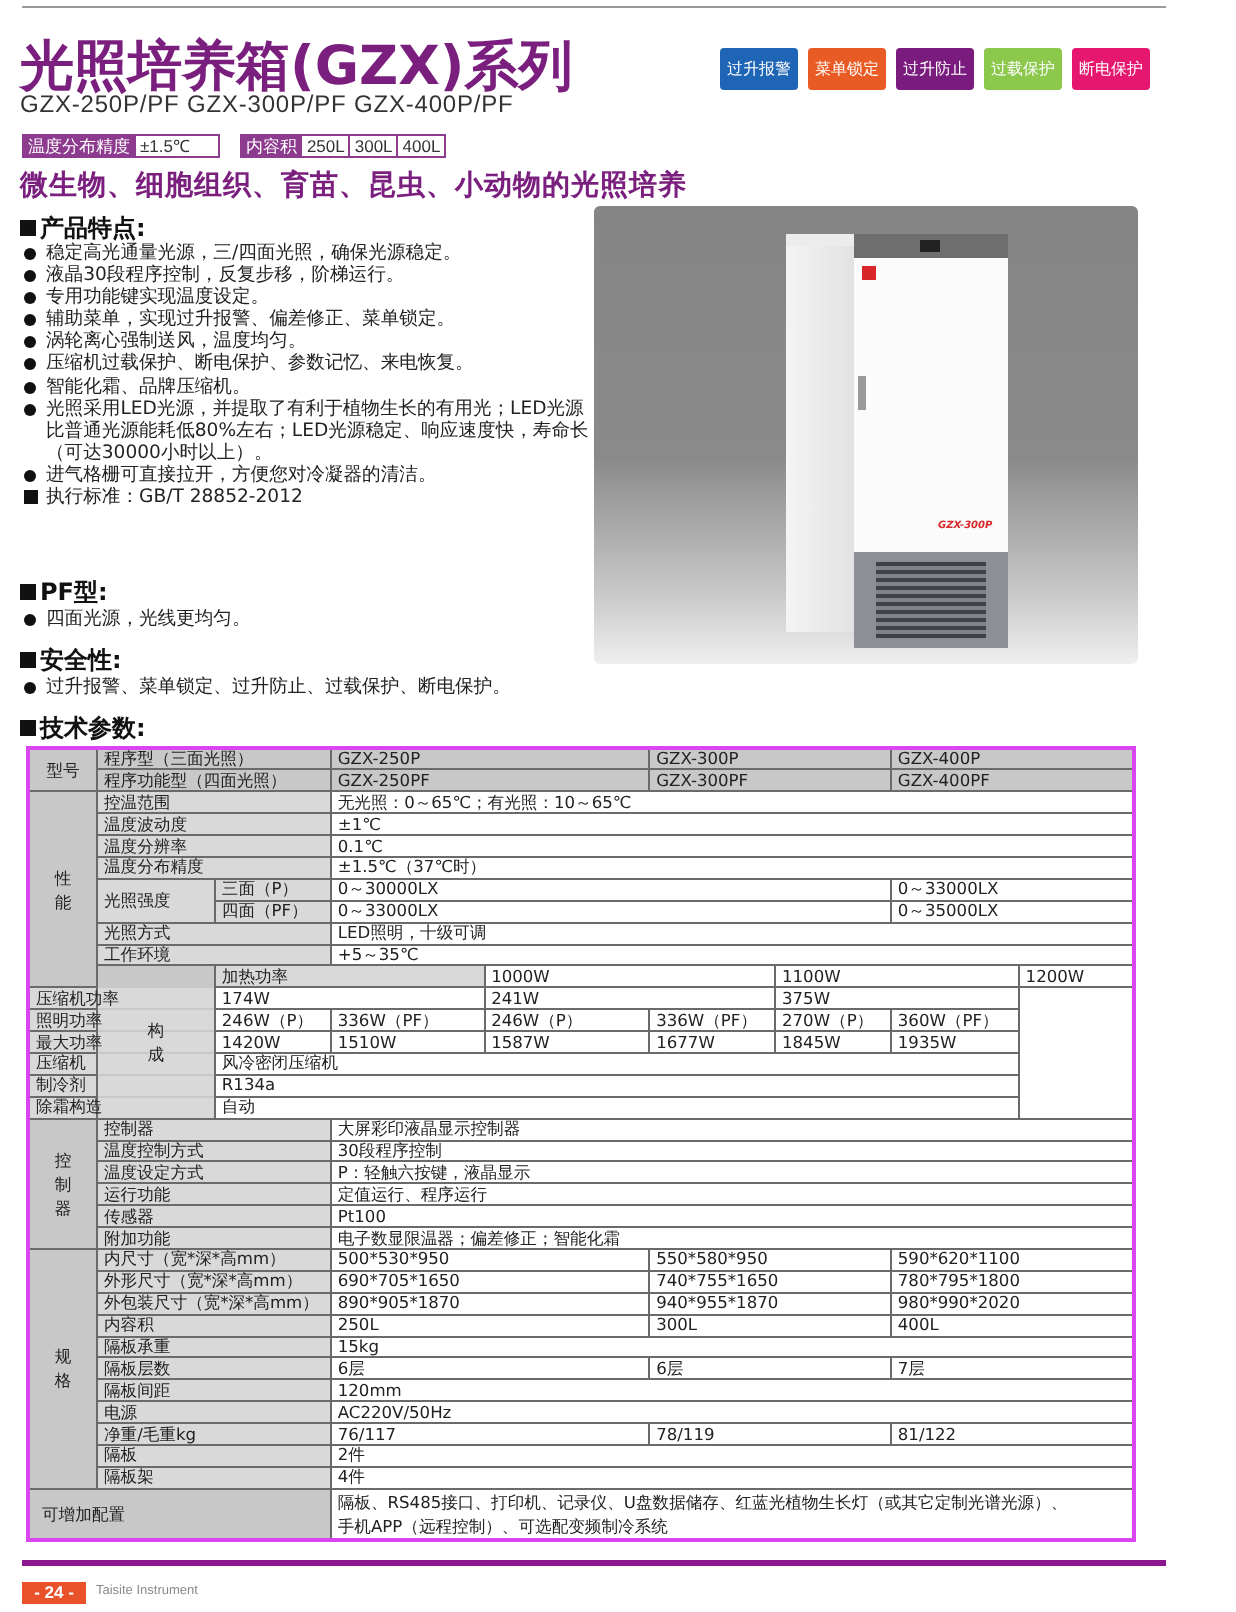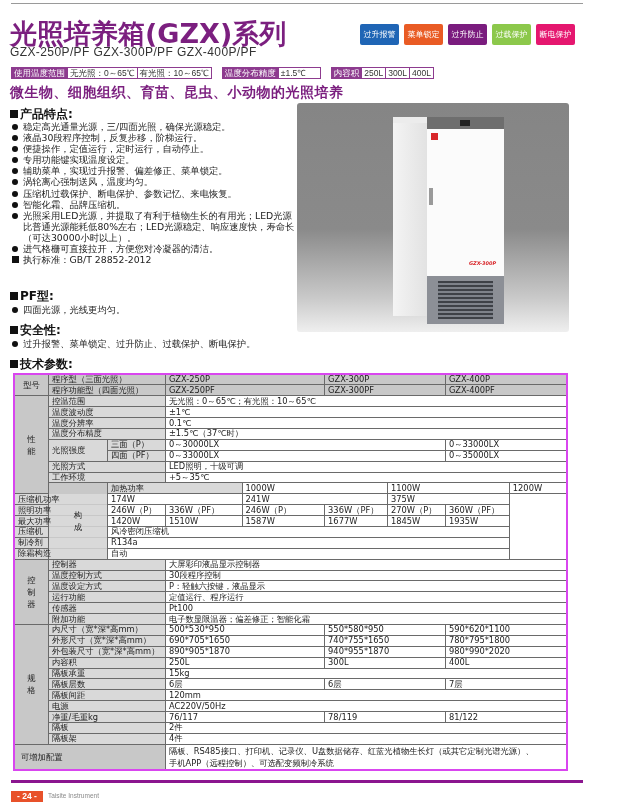--- a/index.html
+++ b/index.html
@@ -72,43 +72,37 @@
 <div class="badges">
   <div class="badge" style="background:#1f65b5">过升报警</div>
   <div class="badge" style="background:#e95b24">菜单锁定</div>
   <div class="badge" style="background:#7a1c7e">过升防止</div>
   <div class="badge" style="background:#8cc84b">过载保护</div>
   <div class="badge" style="background:#e5176f">断电保护</div>
 </div>
 
 <div class="specbar">
   <div class="spec-group">
-    <span class="spec-label">使用温度范围</span>
-    <span class="spec-val">无光照：0～65℃</span>
-    <span class="spec-val">有光照：10～65℃</span>
-  </div>
-  <div class="spec-group">
     <span class="spec-label">温度分布精度</span>
     <span class="spec-val" style="padding-right:14px">±1.5℃</span>
   </div>
   <div class="spec-group">
     <span class="spec-label">内容积</span>
     <span class="spec-val">250L</span>
     <span class="spec-val">300L</span>
     <span class="spec-val">400L</span>
   </div>
 </div>
 
 <div class="tagline">微生物、细胞组织、育苗、昆虫、小动物的光照培养</div>
 
 <div class="section-h" style="top:106px"><span class="sq"></span><span>产品特点:</span></div>
 <ul class="features">
   <li>稳定高光通量光源，三/四面光照，确保光源稳定。</li>
   <li>液晶30段程序控制，反复步移，阶梯运行。</li>
-  <li>便捷操作，定值运行，定时运行，自动停止。</li>
   <li>专用功能键实现温度设定。</li>
   <li>辅助菜单，实现过升报警、偏差修正、菜单锁定。</li>
   <li>涡轮离心强制送风，温度均匀。</li>
   <li>压缩机过载保护、断电保护、参数记忆、来电恢复。</li>
   <li>智能化霜、品牌压缩机。</li>
   <li>光照采用LED光源，并提取了有利于植物生长的有用光；LED光源比普通光源能耗低80%左右；LED光源稳定、响应速度快，寿命长（可达30000小时以上）。</li>
   <li>进气格栅可直接拉开，方便您对冷凝器的清洁。</li>
   <div class="std">执行标准：GB/T 28852-2012</div>
 </ul>
 

